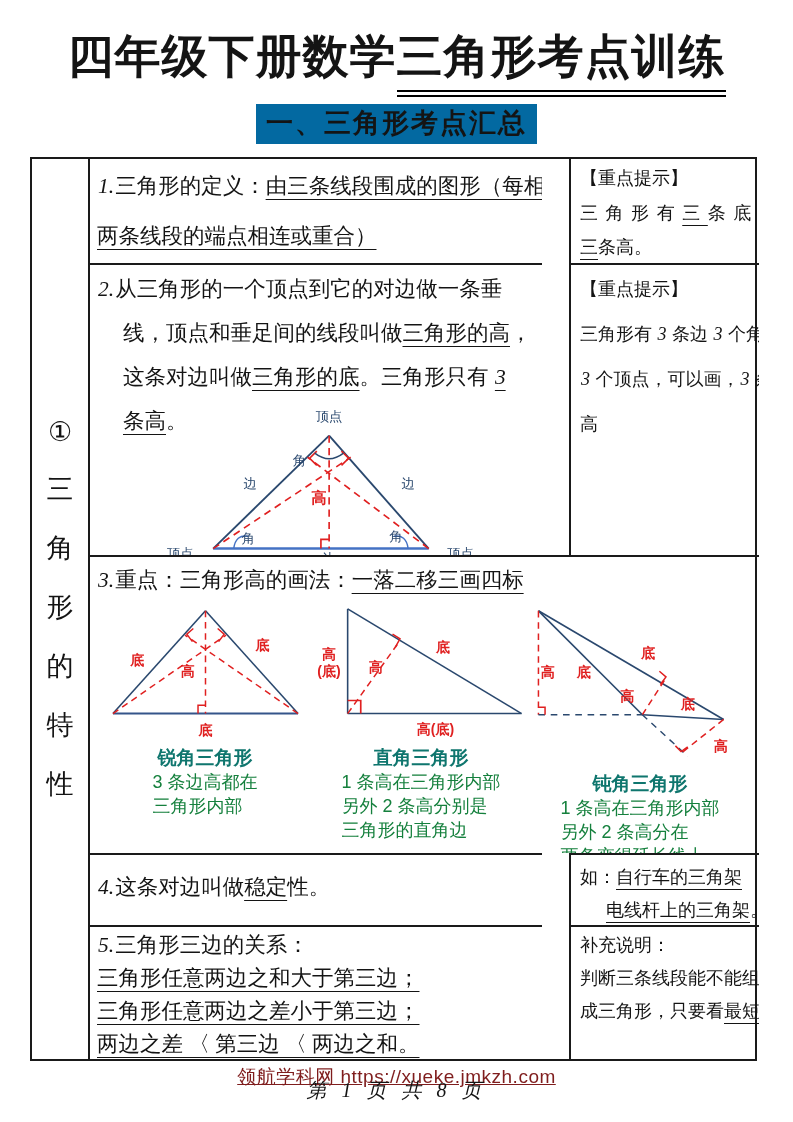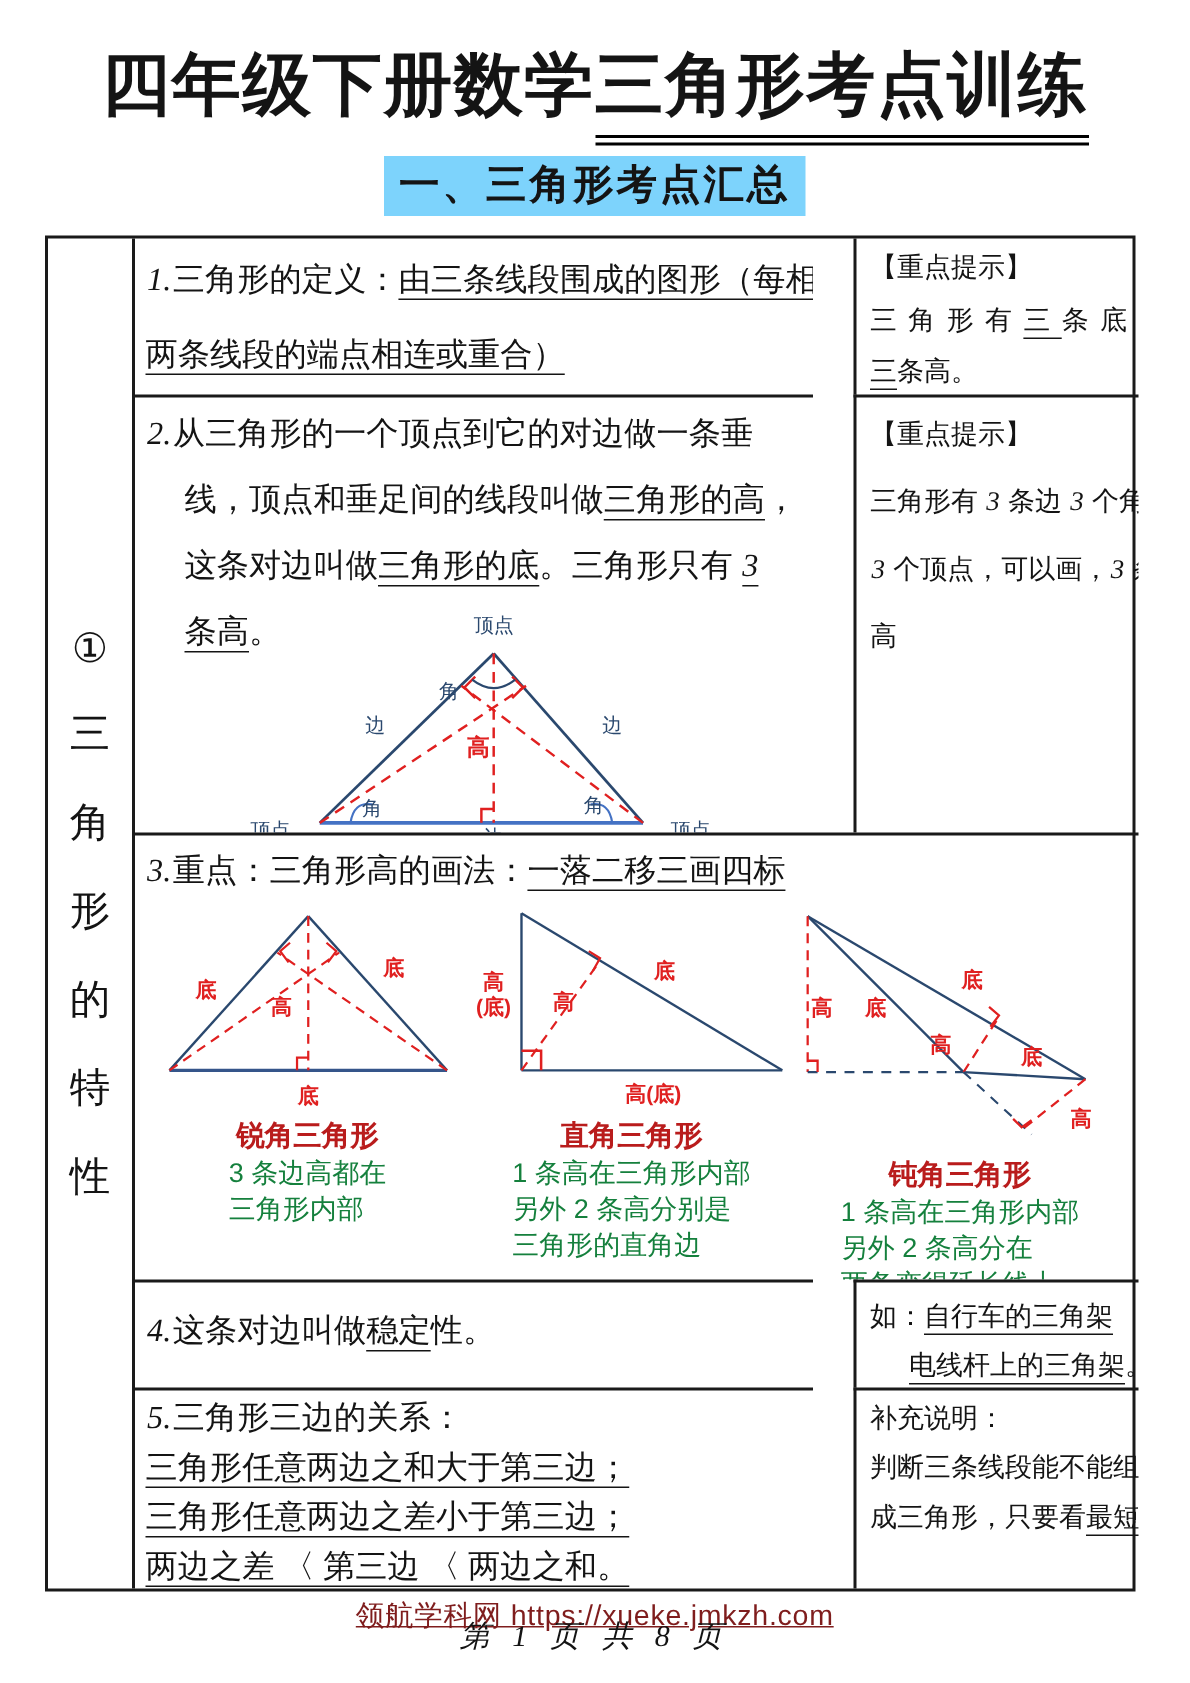--- a/index.html
+++ b/index.html
@@ -4,21 +4,21 @@
 <style>
   html,body{margin:0;padding:0;background:#fff;}
   body{
     width:793px;height:1122px;position:relative;overflow:hidden;
     font-family:"Liberation Serif","DejaVu Serif",serif;color:#141414;
   }
   
   .title{ text-align:center; margin-top:26px; font-size:46px; font-weight:bold; letter-spacing:1px; white-space:nowrap;}
   .title .dbl{ border-bottom:7px double #000; padding-bottom:8px;}
   .subtitle-wrap{ text-align:center; margin-top:16px;}
-  .subtitle{ display:inline-block; background:#7dd3fc; font-size:27px; font-weight:bold; padding:1px 10px 3px 10px; letter-spacing:2px;}
+  .subtitle{ display:inline-block; background:#0369a1; font-size:27px; font-weight:bold; padding:1px 10px 3px 10px; letter-spacing:2px;}
   
   .table{
     margin:13px 0 0 30px; width:727px; box-sizing:border-box;
     display:grid; grid-template-columns:58px 452px 217px;
     grid-template-rows:104px 292px 298px 72px 134px;
     border:2.5px solid #1a1a1a;
   }
   .cell{ box-sizing:border-box; overflow:hidden; padding:2px 8px 0 7px; font-size:21.5px;}
   .side{ grid-column:1; grid-row:1/6; border-right:2px solid #1a1a1a;
     display:flex; flex-direction:column; align-items:center; justify-content:center; gap:23px;
@@ -40,21 +40,21 @@
   .ind{ padding-left:26px;}
   .just{ letter-spacing:0.42em;}
   .u{ text-decoration:underline; text-underline-offset:6px; text-decoration-thickness:1.4px;}
   .n{ font-style:italic; padding:0 1px;}
   
   .main-diag{ display:block; margin:-34px 0 0 52px;}
   .lab{ font-family:"Liberation Sans","DejaVu Sans",sans-serif; font-size:13px; fill:#2a486e;}
   .rlab{ font-family:"Liberation Sans","DejaVu Sans",sans-serif; font-size:15px; fill:#e02020; font-weight:bold;}
   .tri-row{ display:flex; align-items:flex-start; padding:2px 0 0 0;}
   .tri-block{ width:222px; text-align:center;}
-  .cap-title{ color:#b91c1c; font-weight:bold; font-size:19px; font-family:"Liberation Sans","DejaVu Sans",sans-serif; line-height:24px;}
+  .cap-title{ color:#0f766e; font-weight:bold; font-size:19px; font-family:"Liberation Sans","DejaVu Sans",sans-serif; line-height:24px;}
   .cap-lines{ display:inline-block; text-align:left; color:#15803d; font-size:18px; font-family:"Liberation Sans","DejaVu Sans",sans-serif; line-height:24px;}
   
   .watermark{ text-align:center; color:#7f1d1d; font-family:"Liberation Sans","DejaVu Sans",sans-serif; font-size:19px; margin-top:3px; letter-spacing:0.5px;text-decoration:underline;}
   .pageno{ text-align:center; font-style:italic; font-size:20px; margin-top:-13px; letter-spacing:5px;}
 </style>
 </head>
 <body>
 
 <div class="title">
   <span>四年级下册数学</span><span class="dbl">三角形考点训练</span>

